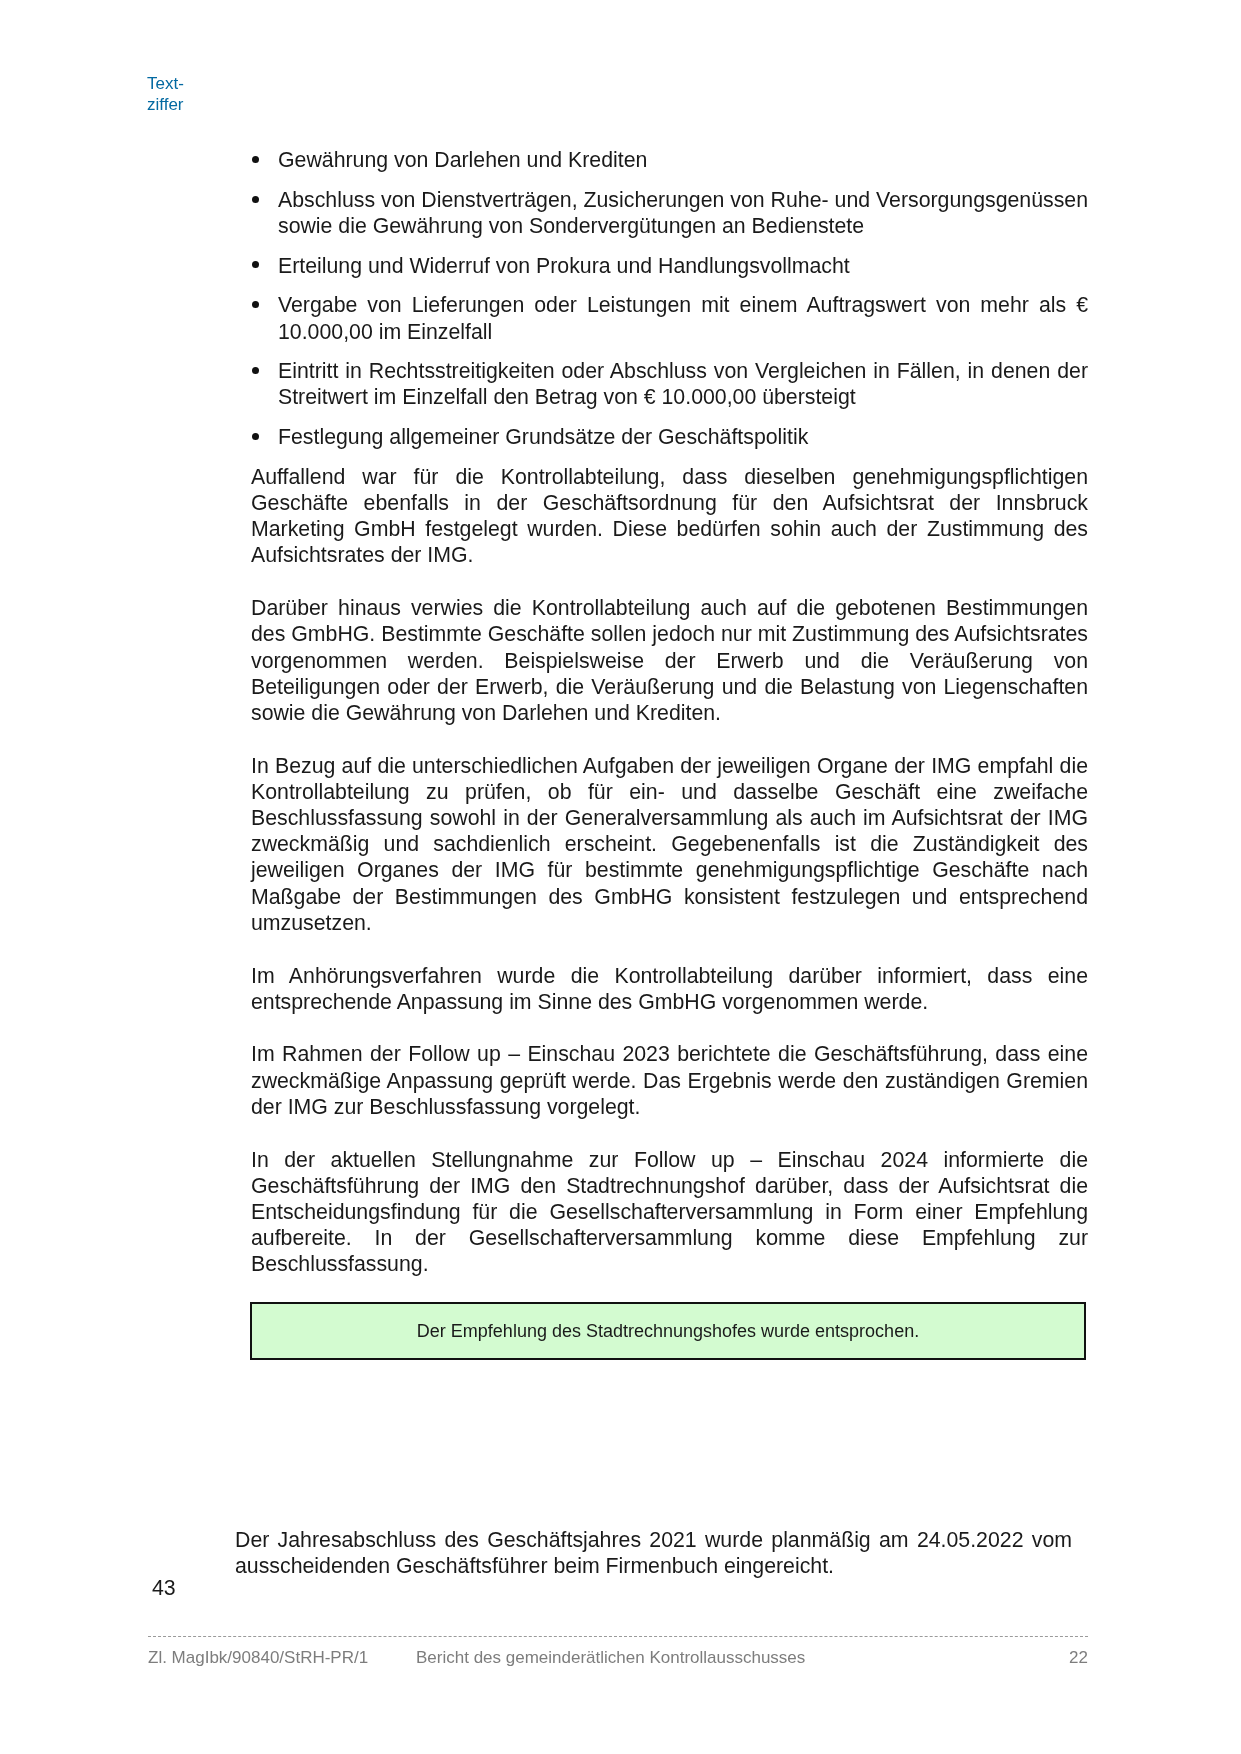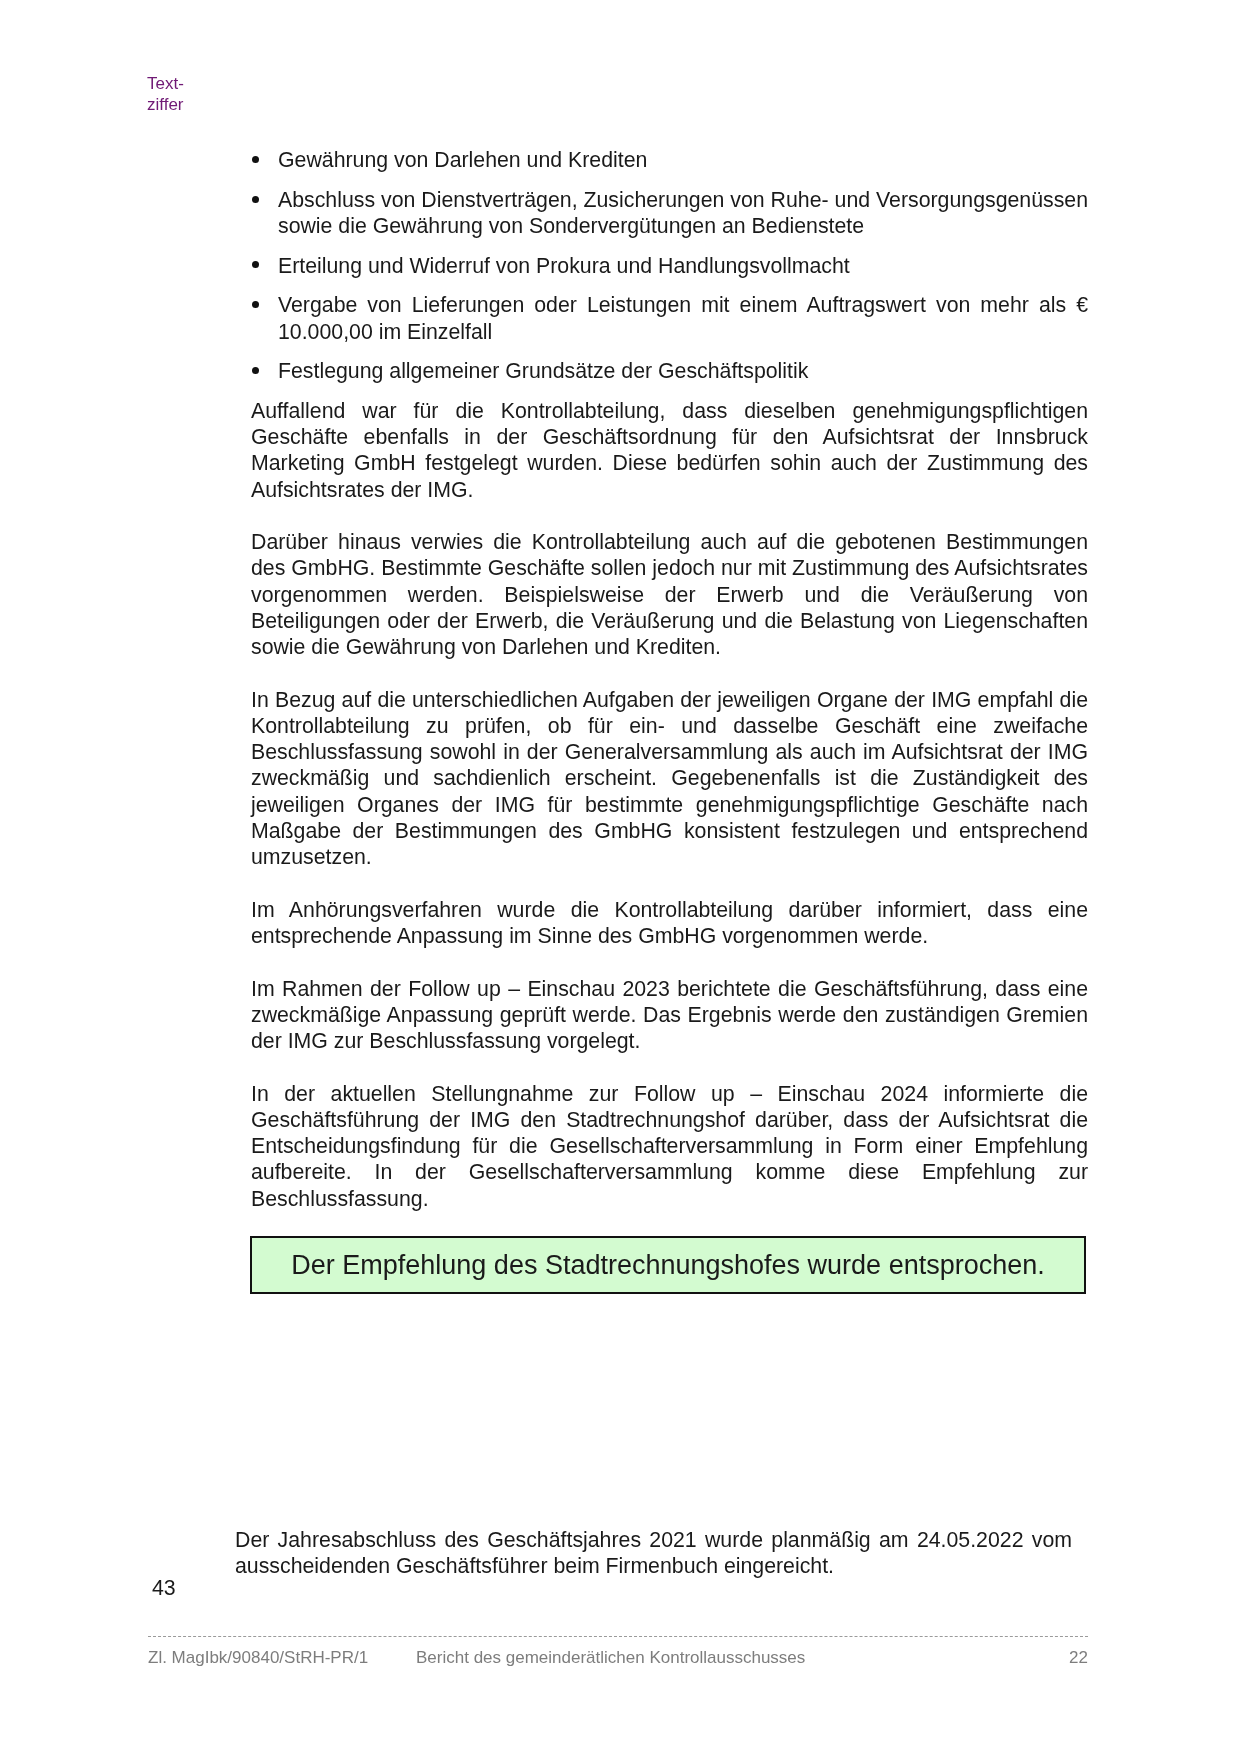--- a/index.html
+++ b/index.html
@@ -14,21 +14,21 @@
     overflow: hidden;
     font-family: "Liberation Sans", sans-serif;
     color: #1a1a1a;
   }
   .margin-label {
     position: absolute;
     left: 147px;
     top: 73px;
     font-size: 17px;
     line-height: 21px;
-    color: #701a75;
+    color: #0369a1;
   }
   .content {
     position: absolute;
     left: 251px;
     top: 147px;
     width: 837px;
     font-size: 21.3px;
     line-height: 26.2px;
   }
   ul.bullets {
@@ -72,21 +72,21 @@
   .result-box {
     margin-top: 24px;
     margin-left: -1px;
     width: 836px;
     height: 58px;
     border: 2.5px solid #111;
     background: #d3fbd0;
     display: flex;
     align-items: center;
     justify-content: center;
-    font-size: 27px;
+    font-size: 18px;
     box-sizing: border-box;
   }
   .section {
     position: absolute;
     left: 152px;
     top: 1527px;
     width: 936px;
     font-size: 21.3px;
     line-height: 26.2px;
   }
@@ -141,20 +141,21 @@
   <div>Text-</div>
   <div>ziffer</div>
 </div>
 
 <div class="content">
   <ul class="bullets">
     <li><span class="bullet"></span><span>Gewährung von Darlehen und Krediten</span></li>
     <li><span class="bullet"></span><span>Abschluss von Dienstverträgen, Zusicherungen von Ruhe- und Versorgungs­genüssen sowie die Gewährung von Sondervergütungen an Bedienstete</span></li>
     <li><span class="bullet"></span><span>Erteilung und Widerruf von Prokura und Handlungsvollmacht</span></li>
     <li><span class="bullet"></span><span>Vergabe von Lieferungen oder Leistungen mit einem Auftragswert von mehr als € 10.000,00 im Einzelfall</span></li>
+    <li><span class="bullet"></span><span>Eintritt in Rechtsstreitigkeiten oder Abschluss von Vergleichen in Fällen, in denen der Streitwert im Einzelfall den Betrag von € 10.000,00 übersteigt</span></li>
     <li><span class="bullet"></span><span>Festlegung allgemeiner Grundsätze der Geschäftspolitik</span></li>
   </ul>
 
   <p class="para first-para">Auffallend war für die Kontrollabteilung, dass dieselben genehmigungspflichtigen Geschäfte ebenfalls in der Geschäftsordnung für den Aufsichtsrat der Innsbruck Marketing GmbH festgelegt wurden. Diese bedürfen sohin auch der Zustimmung des Aufsichtsrates der IMG.</p>
   <p class="para">Darüber hinaus verwies die Kontrollabteilung auch auf die gebotenen Bestimmun­gen des GmbHG. Bestimmte Geschäfte sollen jedoch nur mit Zustimmung des Aufsichtsrates vorgenommen werden. Beispielsweise der Erwerb und die Veräuße­rung von Beteiligungen oder der Erwerb, die Veräußerung und die Belastung von Liegenschaften sowie die Gewährung von Darlehen und Krediten.</p>
   <p class="para">In Bezug auf die unterschiedlichen Aufgaben der jeweiligen Organe der IMG empfahl die Kontrollabteilung zu prüfen, ob für ein- und dasselbe Geschäft eine zweifache Beschlussfassung sowohl in der Generalversammlung als auch im Auf­sichtsrat der IMG zweckmäßig und sachdienlich erscheint. Gegebenenfalls ist die Zuständigkeit des jeweiligen Organes der IMG für bestimmte genehmigungs­pflichtige Geschäfte nach Maßgabe der Bestimmungen des GmbHG konsistent fest­zulegen und entsprechend umzusetzen.</p>
   <p class="para">Im Anhörungsverfahren wurde die Kontrollabteilung darüber informiert, dass eine entsprechende Anpassung im Sinne des GmbHG vorgenommen werde.</p>
   <p class="para">Im Rahmen der Follow up – Einschau 2023 berichtete die Geschäftsführung, dass eine zweckmäßige Anpassung geprüft werde. Das Ergebnis werde den zuständigen Gremien der IMG zur Beschlussfassung vorgelegt.</p>
   <p class="para" style="margin-bottom:16px">In der aktuellen Stellungnahme zur Follow up – Einschau 2024 informierte die Geschäftsführung der IMG den Stadtrechnungshof darüber, dass der Aufsichtsrat die Entscheidungsfindung für die Gesellschafterversammlung in Form einer Em­pfehlung aufbereite. In der Gesellschafterversammlung komme diese Empfehlung zur Beschlussfassung.</p>
 

